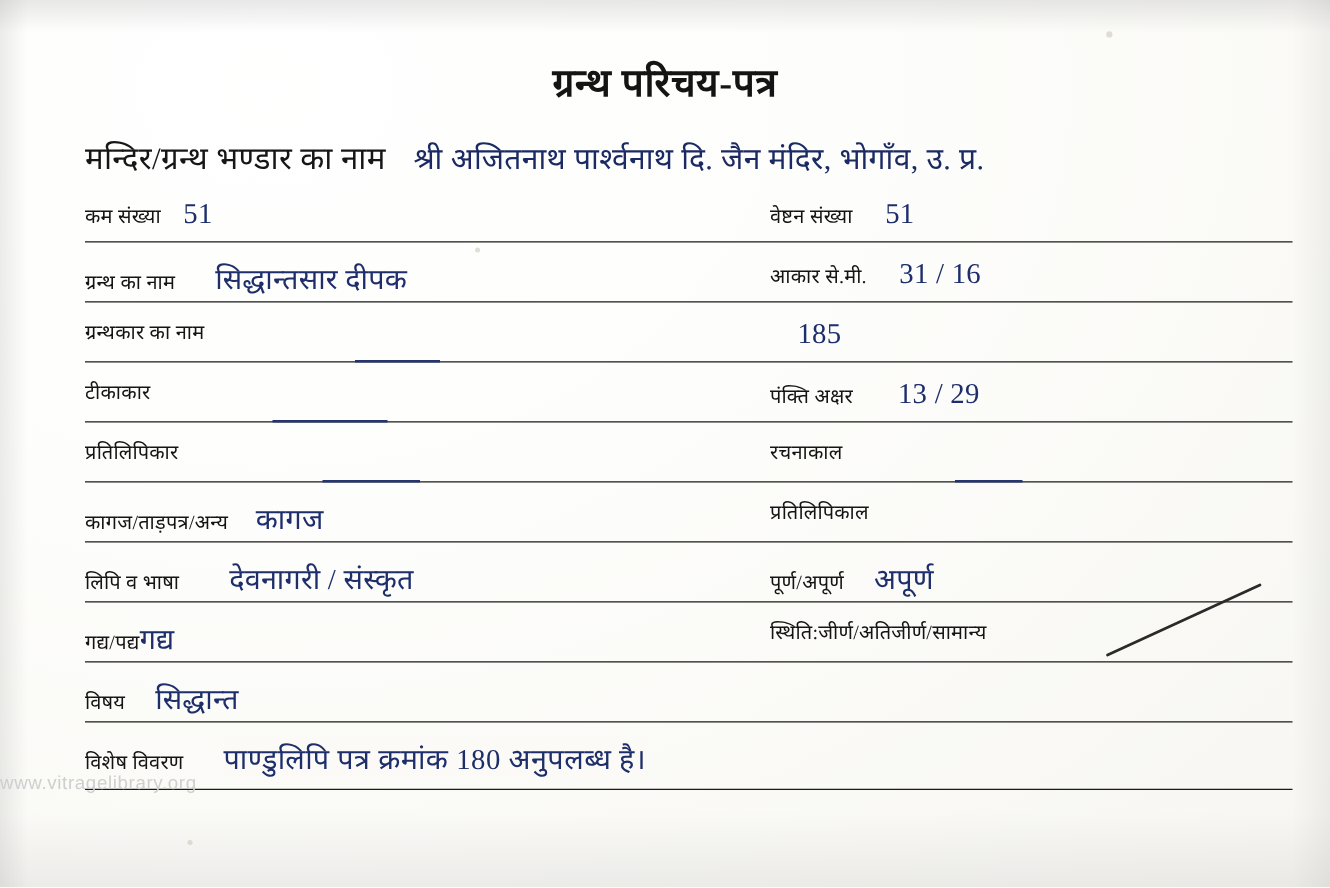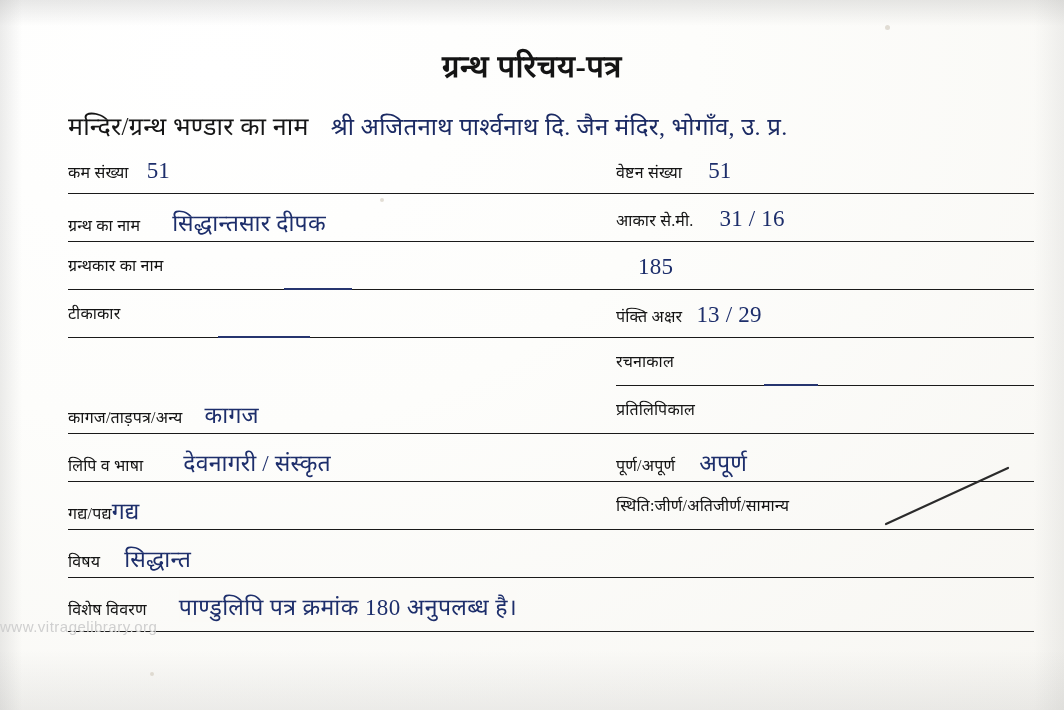--- a/index.html
+++ b/index.html
@@ -240,25 +240,31 @@
       <div class="row">
         <div class="col col-left">
           <div class="rule"></div>
           <div class="blue-seg" style="left:150px;width:92px;"></div>
           <span class="lbl mask">टीकाकार</span>
 
         </div>
         <div class="col col-right">
           <div class="rule"></div>
           <span class="lbl mask">पंक्ति अक्षर</span>
-          <span class="val mask" style="margin-left:14px;">13 / 29</span>
-        </div>
-      </div>
-
-      <div class="row">
+          <span class="val mask" style="margin-left:36px;">13 / 29</span>
+        </div>
+      </div>
+
+      <div class="row">
+        <div class="col col-left">
+          <div class="rule"></div>
+          <div class="blue-seg" style="left:190px;width:78px;"></div>
+          <span class="lbl mask">प्रतिलिपिकार</span>
+
+        </div>
         <div class="col col-right">
           <div class="rule"></div>
           <div class="blue-seg" style="left:148px;width:54px;"></div>
           <span class="lbl mask">रचनाकाल</span>
 
         </div>
       </div>
 
       <div class="row">
         <div class="col col-left">

